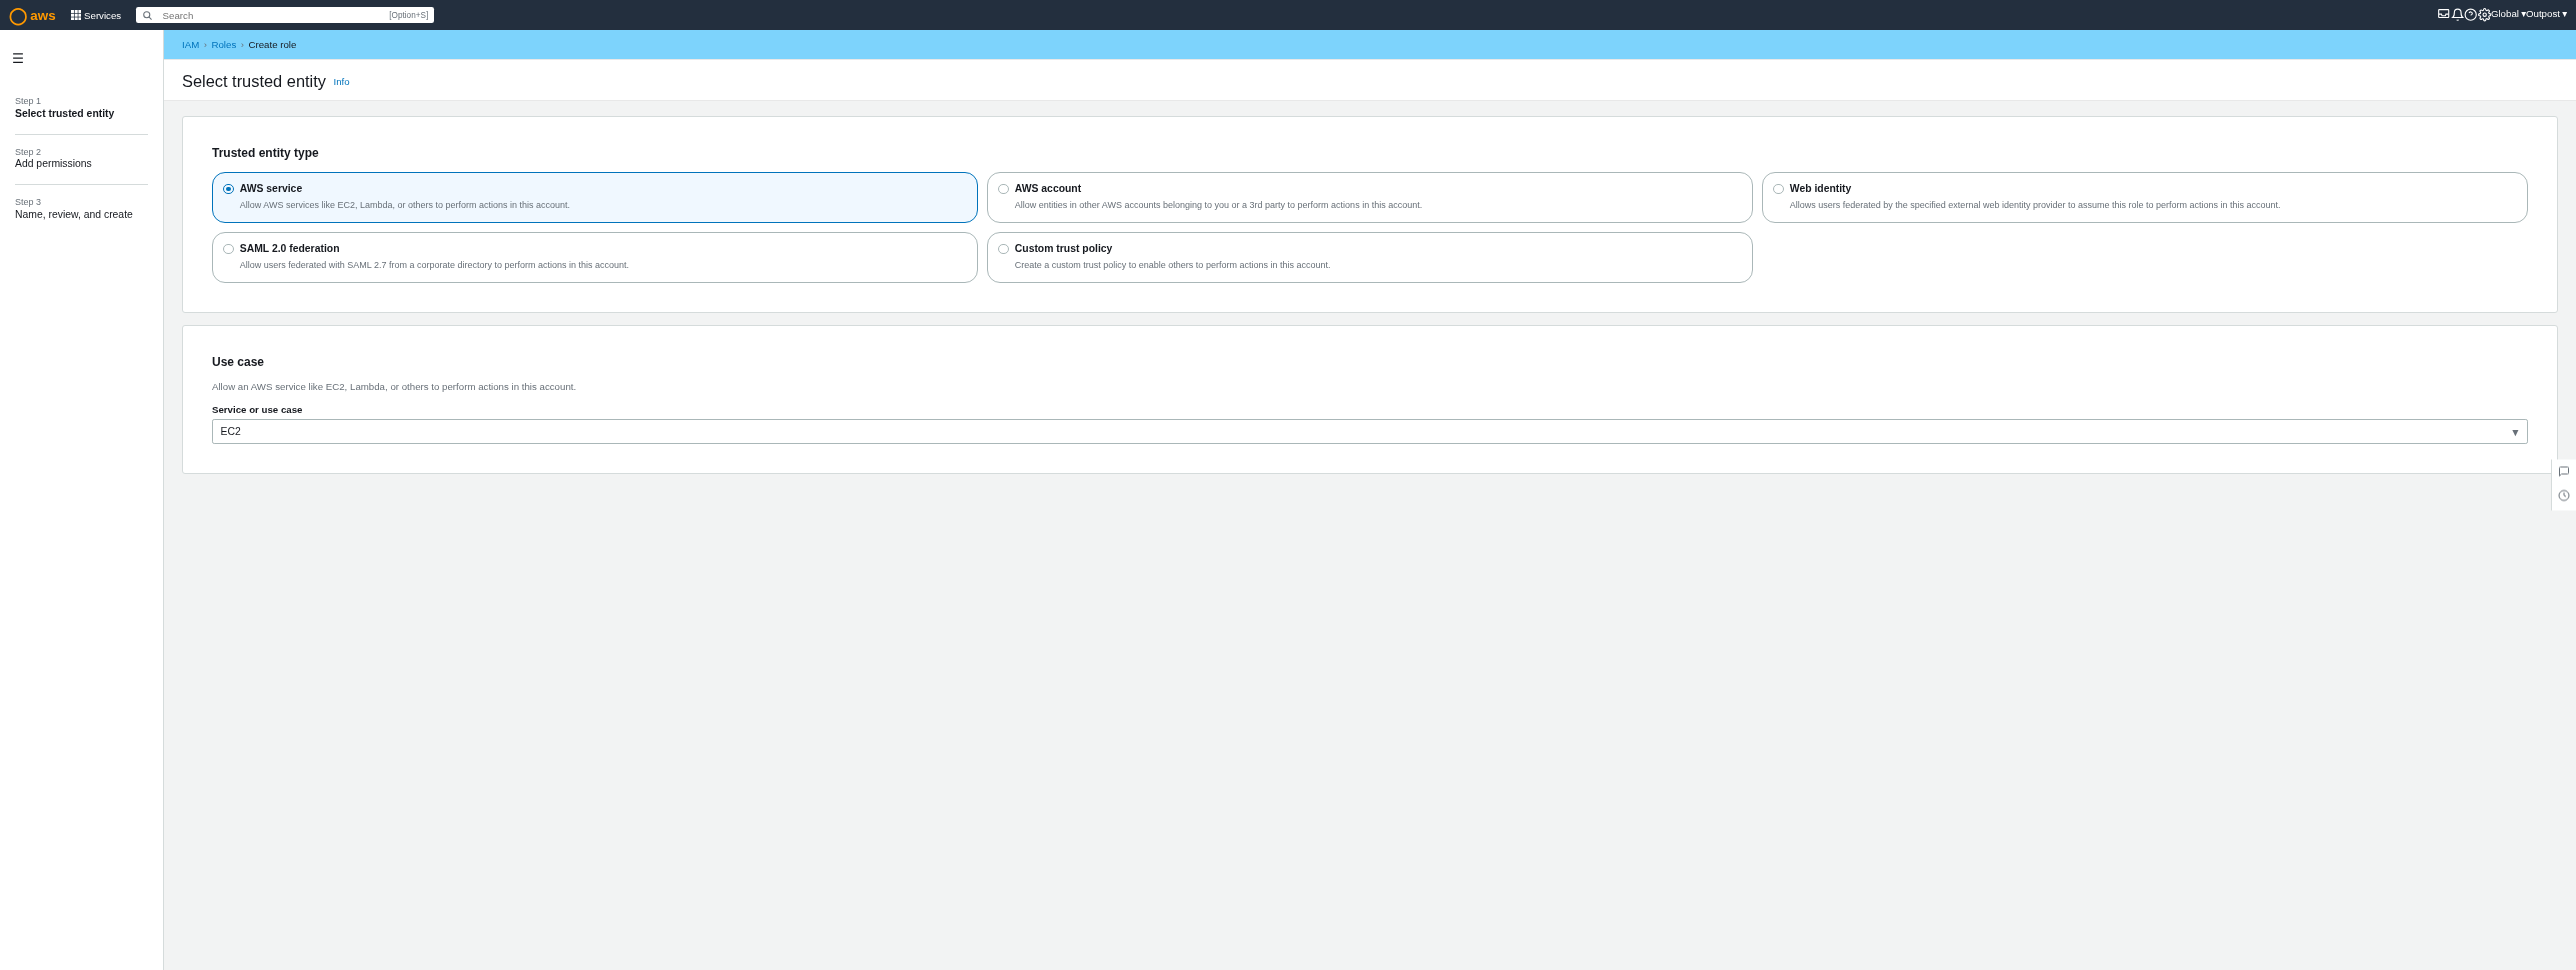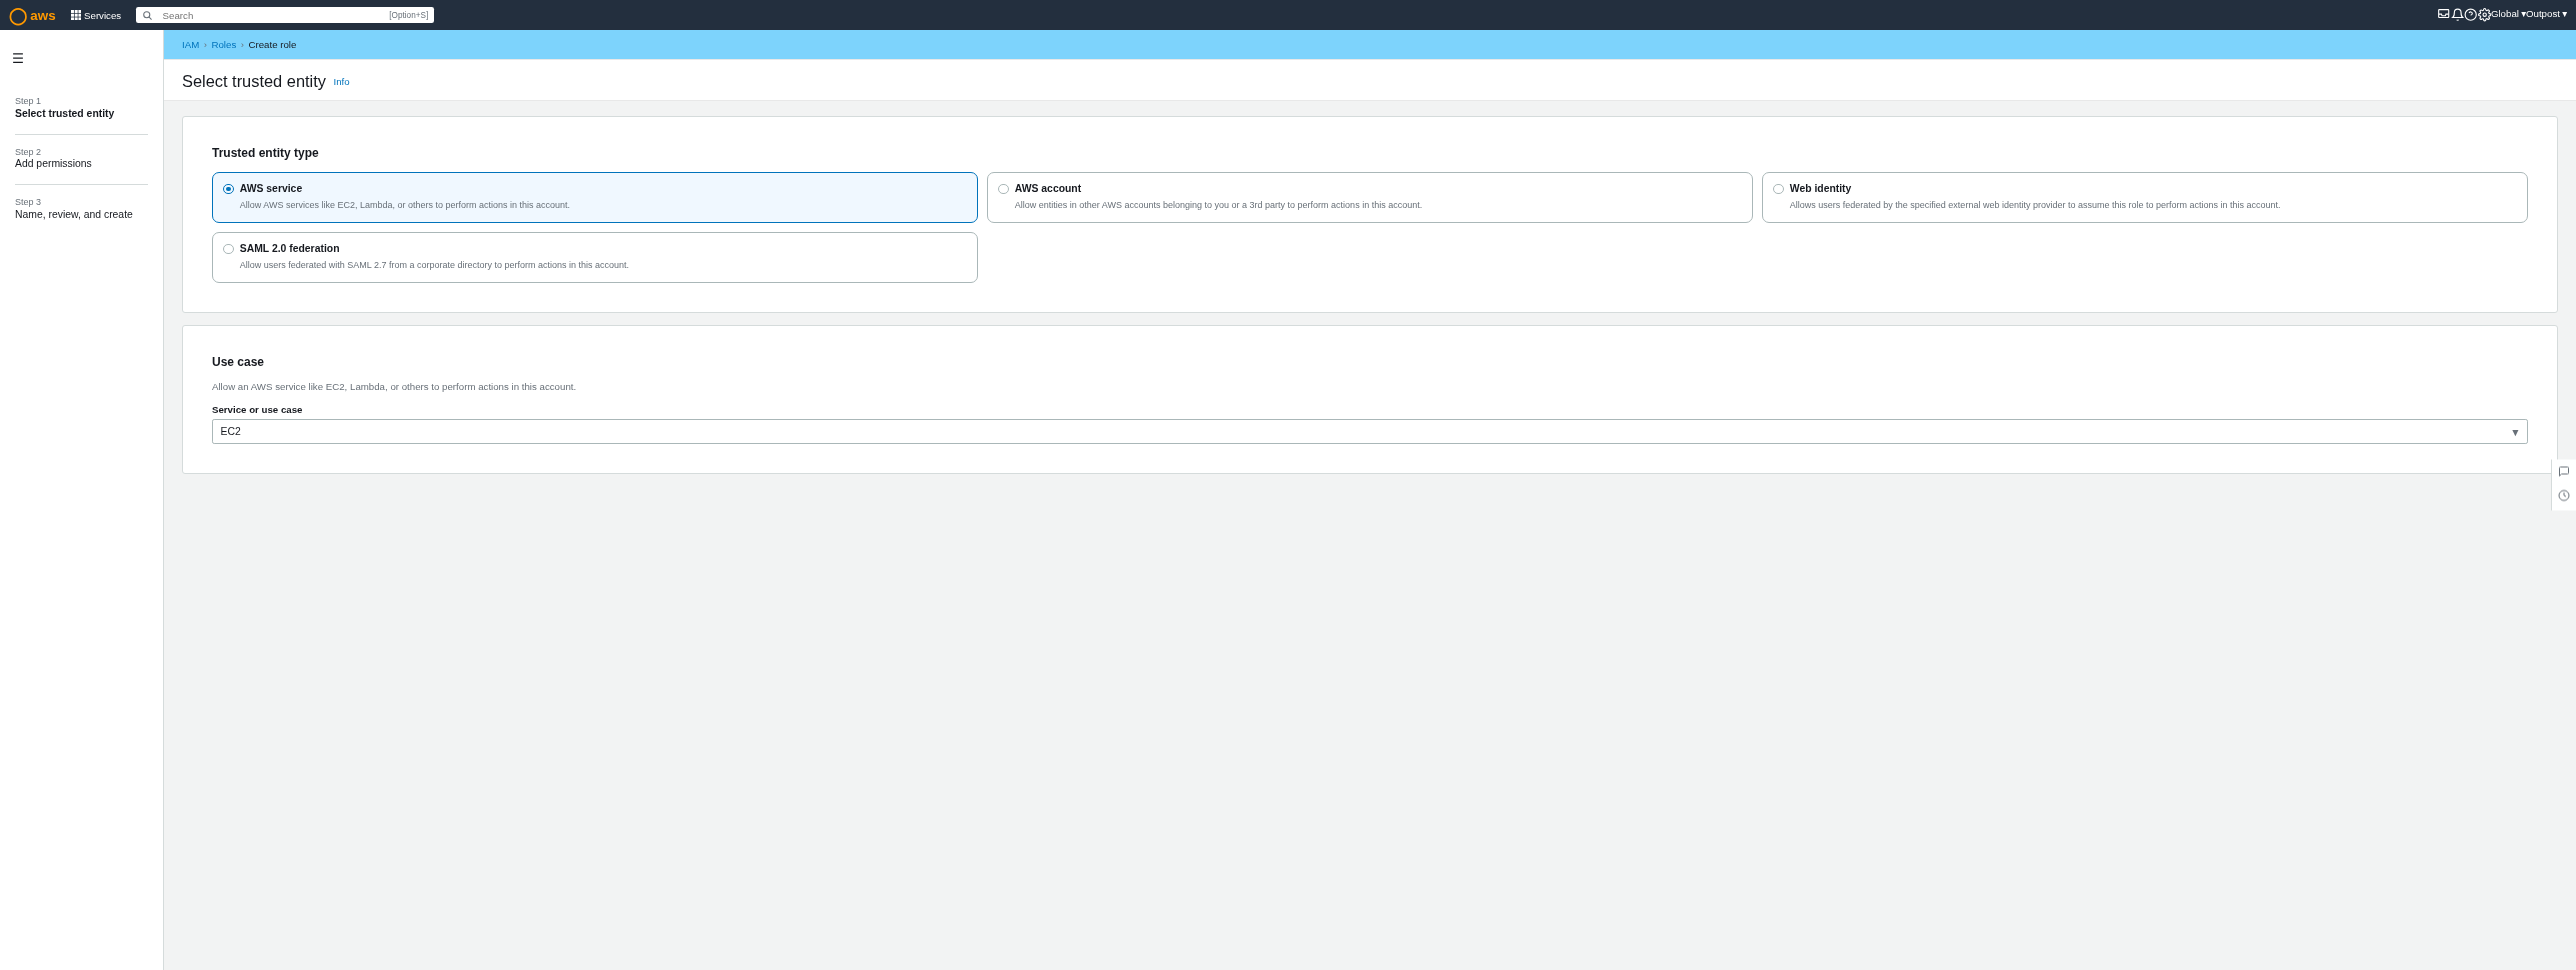--- a/index.html
+++ b/index.html
@@ -203,21 +203,21 @@
       gap: 9px;
       margin-bottom: 9px;
     }
     .entity-grid-row2 {
       display: grid;
       grid-template-columns: repeat(3, 1fr);
       gap: 9px;
     }
     .entity-card {
       border: 0.7px solid #aab7b8;
-      border-radius: 7px;
+      border-radius: 13px;
       padding: 10.4px;
       cursor: pointer;
       background: #fff;
       position: relative;
     }
     .entity-card.selected {
       border: 1.5px solid #0073bb;
       background: #f0f8ff;
     }
     .entity-card-header {
@@ -463,20 +463,27 @@
         <div class="entity-grid-row2">
 
           <div class="entity-card">
             <div class="entity-card-header">
               <div class="radio-circle"></div>
               <span class="entity-card-title">SAML 2.0 federation</span>
             </div>
             <div class="entity-card-desc">Allow users federated with SAML 2.7 from a corporate directory to perform actions in this account.</div>
           </div>
 
+          <div class="entity-card">
+            <div class="entity-card-header">
+              <div class="radio-circle"></div>
+              <span class="entity-card-title">Custom trust policy</span>
+            </div>
+            <div class="entity-card-desc">Create a custom trust policy to enable others to perform actions in this account.</div>
+          </div>
 
           <div></div>
 
         </div>
 
       </div>
 
       <div class="section-card">
         <div class="section-title">Use case</div>
         <div class="use-case-desc">Allow an AWS service like EC2, Lambda, or others to perform actions in this account.</div>

